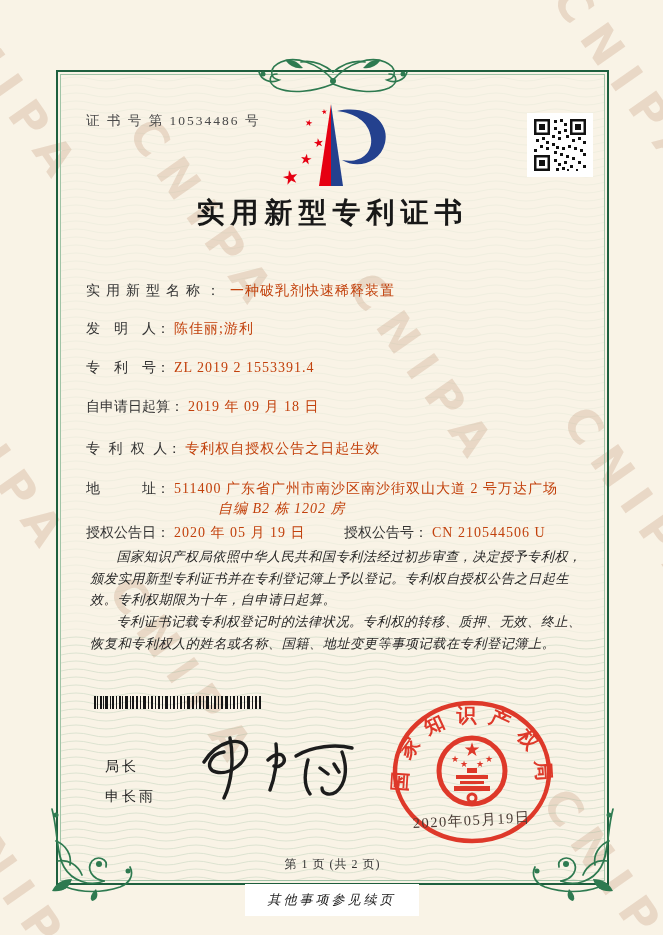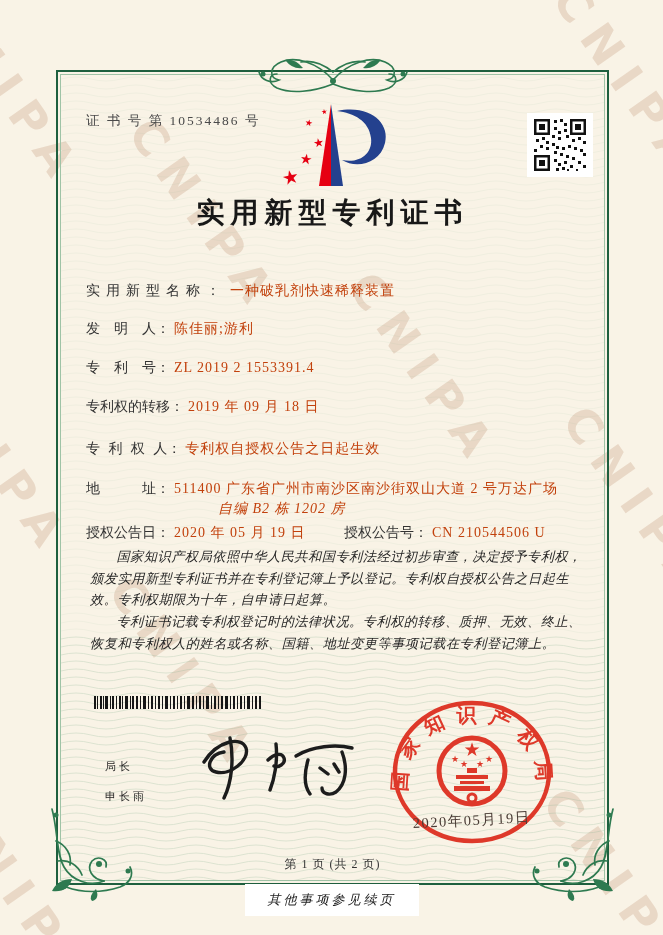--- a/index.html
+++ b/index.html
@@ -30,21 +30,21 @@
   .frow .lbl{color:#333;font-family:Liberation Mono, monospace;}
   .frow .lbl.ls6{letter-spacing:6px;}
   .frow .val{color:#c2410c;letter-spacing:1px;padding-left:4px;text-align:center;}
   .addr2{position:absolute;left:128px;font-style:italic;}
   .pair2{position:absolute;left:258px;top:0;}
   .paras{position:absolute;left:32px;right:24px;top:474px;z-index:3;font-size:13.2px;line-height:1.64;
          font-style:italic;color:#262626;}
   .paras p{margin:0;text-indent:2em;letter-spacing:.5px;}
   .barcode{position:absolute;left:36px;top:624px;z-index:3;}
   .director{position:absolute;left:47px;top:679px;z-index:3;
-            font-family:"Liberation Sans","DejaVu Sans",sans-serif;font-size:11px;
+            font-family:"Liberation Sans","DejaVu Sans",sans-serif;font-size:14px;
             letter-spacing:3px;color:#1f1f1f;line-height:30px;}
   .signature{position:absolute;left:132px;top:660px;z-index:5;}
   .seal{position:absolute;left:330px;top:626px;z-index:4;}
   .page-info{position:absolute;left:0;right:0;bottom:10px;text-align:center;font-size:12px;
              letter-spacing:1px;color:#333;z-index:3;margin-top:8px;}
   .cont-note{position:absolute;left:50%;top:884px;transform:translateX(-50%);background:#fff;
              padding:7px 23px;font-size:13px;font-style:italic;letter-spacing:3px;color:#222;
              z-index:3;white-space:nowrap;font-family:"Liberation Serif","DejaVu Serif",serif;}
 </style>
 </head>
@@ -168,21 +168,21 @@
       <div class="frow" style="top:4px">
         <span class="lbl ls6">实用新型名称：</span><span class="val">一种破乳剂快速稀释装置</span>
       </div>
       <div class="frow" style="top:42px">
         <span class="lbl">发　明　人：</span><span class="val">陈佳丽;游利</span>
       </div>
       <div class="frow" style="top:81px">
         <span class="lbl">专　利　号：</span><span class="val">ZL 2019 2 1553391.4</span>
       </div>
       <div class="frow" style="top:120px">
-        <span class="lbl">专利权的转移：</span><span class="val">2019 年 09 月 18 日</span>
+        <span class="lbl">自申请日起算：</span><span class="val">2019 年 09 月 18 日</span>
       </div>
       <div class="frow" style="top:162px">
         <span class="lbl">专 利 权 人：</span><span class="val">专利权自授权公告之日起生效</span>
       </div>
       <div class="frow" style="top:202px">
         <span class="lbl">地　　　址：</span><span class="val">511400 广东省广州市南沙区南沙街双山大道 2 号万达广场</span>
       </div>
       <div class="frow" style="top:222px">
         <span class="val addr2">自编 B2 栋 1202 房</span>
       </div>

